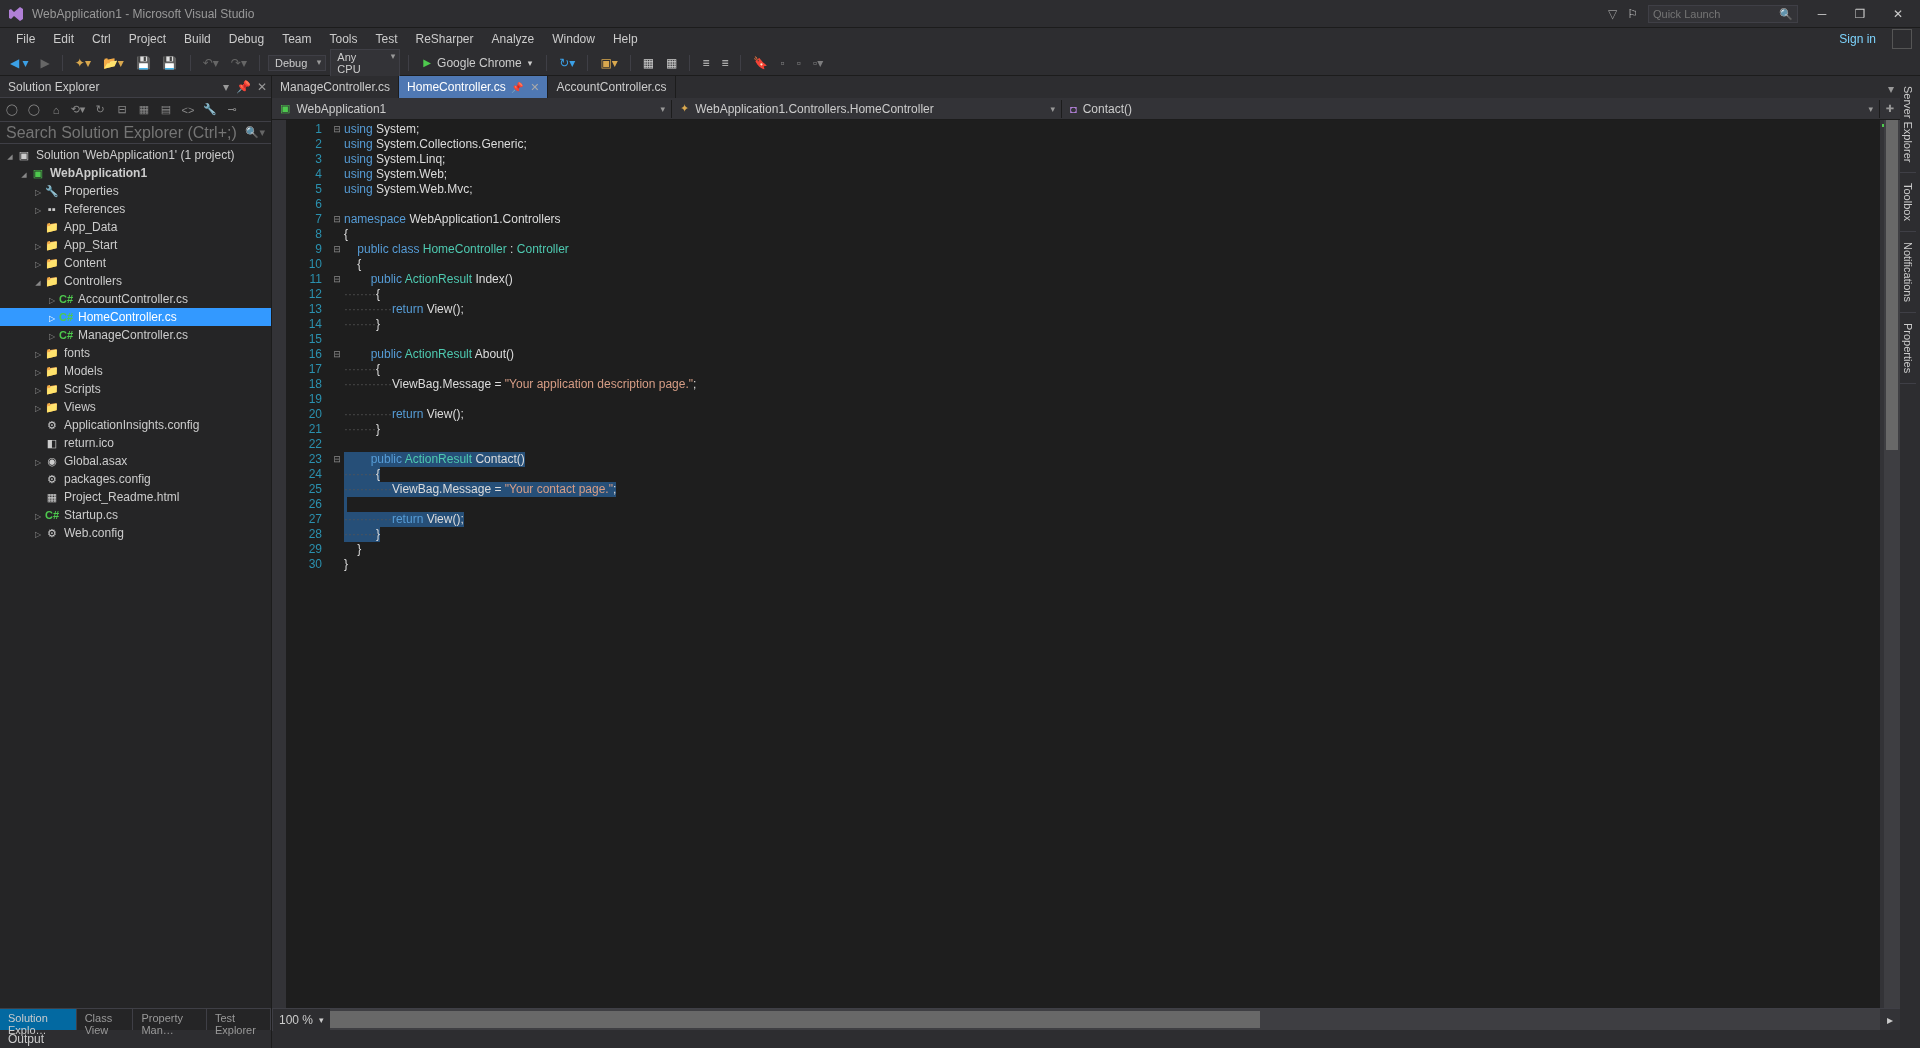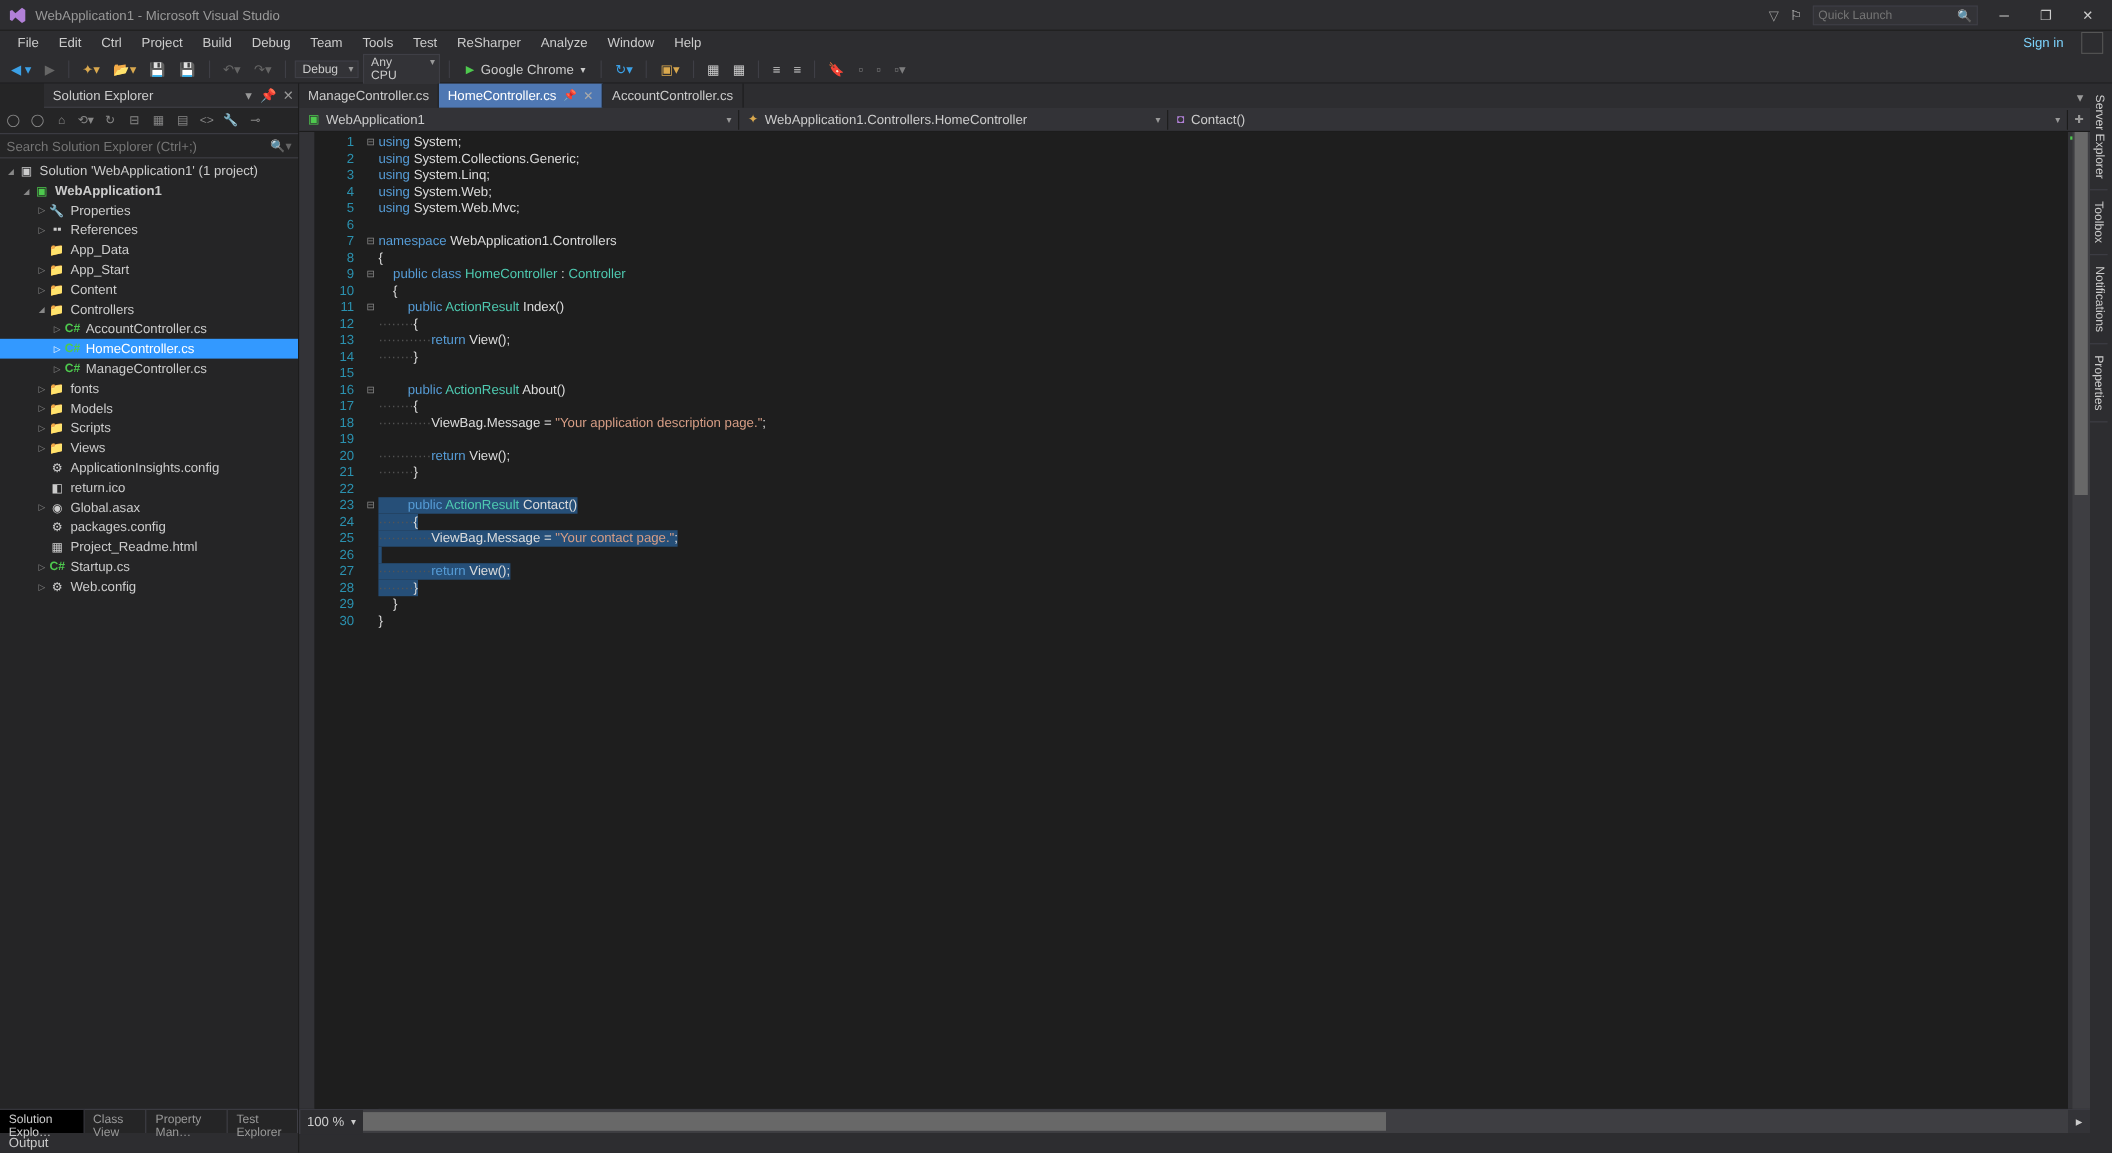--- a/index.html
+++ b/index.html
@@ -19,41 +19,41 @@
 .menubar .user-box { width:20px; height:20px; border:1px solid #555; margin-left:6px;}
 .toolbar { height:26px; background:#2d2d30; display:flex; align-items:center; padding:0 6px; gap:4px; border-bottom:1px solid #1c1c1c;}
 .toolbar .tb-btn { padding:2px 4px; color:#ccc; display:flex; align-items:center; gap:2px; cursor:pointer;}
 .toolbar .sep { width:1px; height:16px; background:#3f3f46; margin:0 4px;}
 .toolbar .dropdown { background:#333337; border:1px solid #3f3f46; padding:1px 18px 1px 6px; color:#ccc; position:relative; font-size:11px;}
 .toolbar .dropdown::after { content:'▾'; position:absolute; right:4px; top:1px; font-size:9px; color:#999;}
 .toolbar .start-btn { display:flex; align-items:center; gap:6px; padding:2px 6px;}
 .toolbar .play { color:#4ec94e; font-size:10px;}
 .main-area { display:flex; height: calc(100% - 28px - 22px - 26px - 18px); }
 .left-panel { width:272px; background:#252526; display:flex; flex-direction:column; border-right:1px solid #1c1c1c;}
-.panel-header { height:22px; background:#2d2d30; display:flex; align-items:center; padding-left:8px; color:#ccc; font-size:12px; border-bottom:1px solid #3f3f46;margin-left:40px;}
+.panel-header { height:22px; background:#2d2d30; display:flex; align-items:center; padding-left:8px; color:#ccc; font-size:12px; border-bottom:1px solid #3f3f46;}
 .panel-header .title { flex:1;}
 .panel-header .hdr-btn { width:18px; text-align:center; color:#999; cursor:pointer;}
 .se-toolbar { height:24px; display:flex; align-items:center; padding:0 4px; gap:6px; border-bottom:1px solid #3f3f46;}
 .se-toolbar .se-btn { width:16px; height:16px; display:flex; align-items:center; justify-content:center; color:#888; cursor:pointer; font-size:11px;}
 .se-search { height:22px; border-bottom:1px solid #3f3f46; display:flex; align-items:center; padding:0 6px; position:relative;}
-.se-search input { background:transparent; border:none; color:#999; width:100%; outline:none; font-size:12px;}
+.se-search input { background:transparent; border:none; color:#999; width:100%; outline:none; font-size:16px;}
 .se-search .mag { position:absolute; right:6px; color:#666; font-size:11px;}
 .tree { flex:1; overflow:auto; padding:2px 0;}
 .tree-item { display:flex; align-items:center; height:18px; padding-left:4px; cursor:pointer; white-space:nowrap;}
 .tree-item.selected { background:#3399ff; color:#fff;}
 .tree-item .arrow { width:12px; text-align:center; color:#888; font-size:11px;}
 .tree-item .arrow.open::before { content:'◢'; font-size:7px;}
 .tree-item .arrow.closed::before { content:'▷'; font-size:8px;}
 .tree-item .arrow.none::before { content:' ';}
 .tree-item .ico { width:16px; text-align:center; font-size:11px; margin-right:4px;}
 .folder-ico { color:#d9a84e;}
 .cs-ico { color:#4ec94e; font-size:10px; font-weight:bold;}
 .bottom-tabs { height:22px; display:flex; border-top:1px solid #3f3f46;}
 .bottom-tabs .btab { padding:3px 8px; font-size:11px; color:#999; cursor:pointer; border-right:1px solid #3f3f46;}
-.bottom-tabs .btab.active { background:#000000; color:#ccc;}
+.bottom-tabs .btab.active { background:#0369a1; color:#ccc;}
 .editor-area { flex:1; display:flex; flex-direction:column; position:relative;}
 .doc-tabs { height:22px; background:#2d2d30; display:flex; align-items:flex-end;}
 .doc-tab { height:22px; padding:2px 8px; display:flex; align-items:center; gap:6px; font-size:12px; color:#ccc; cursor:pointer; border-right:1px solid #1c1c1c;}
 .doc-tab.active { background:#4f78b3; color:#fff;}
 .doc-tab .close-x { font-size:11px; color:#aaa;}
 .nav-bar { height:22px; background:#333337; display:flex; align-items:center; border-bottom:1px solid #1c1c1c;}
 .nav-dd { flex:1; padding:2px 8px; border-right:1px solid #1c1c1c; font-size:12px; color:#ccc; display:flex; align-items:center; gap:6px; position:relative;}
 .nav-dd::after { content:'▾'; position:absolute; right:6px; font-size:9px; color:#999;}
 .nav-icon { font-size:11px;}
 .code-container { flex:1; display:flex; background:#1e1e1e; font-family:Consolas,monospace; font-size:12px; line-height:15px; position:relative;}

